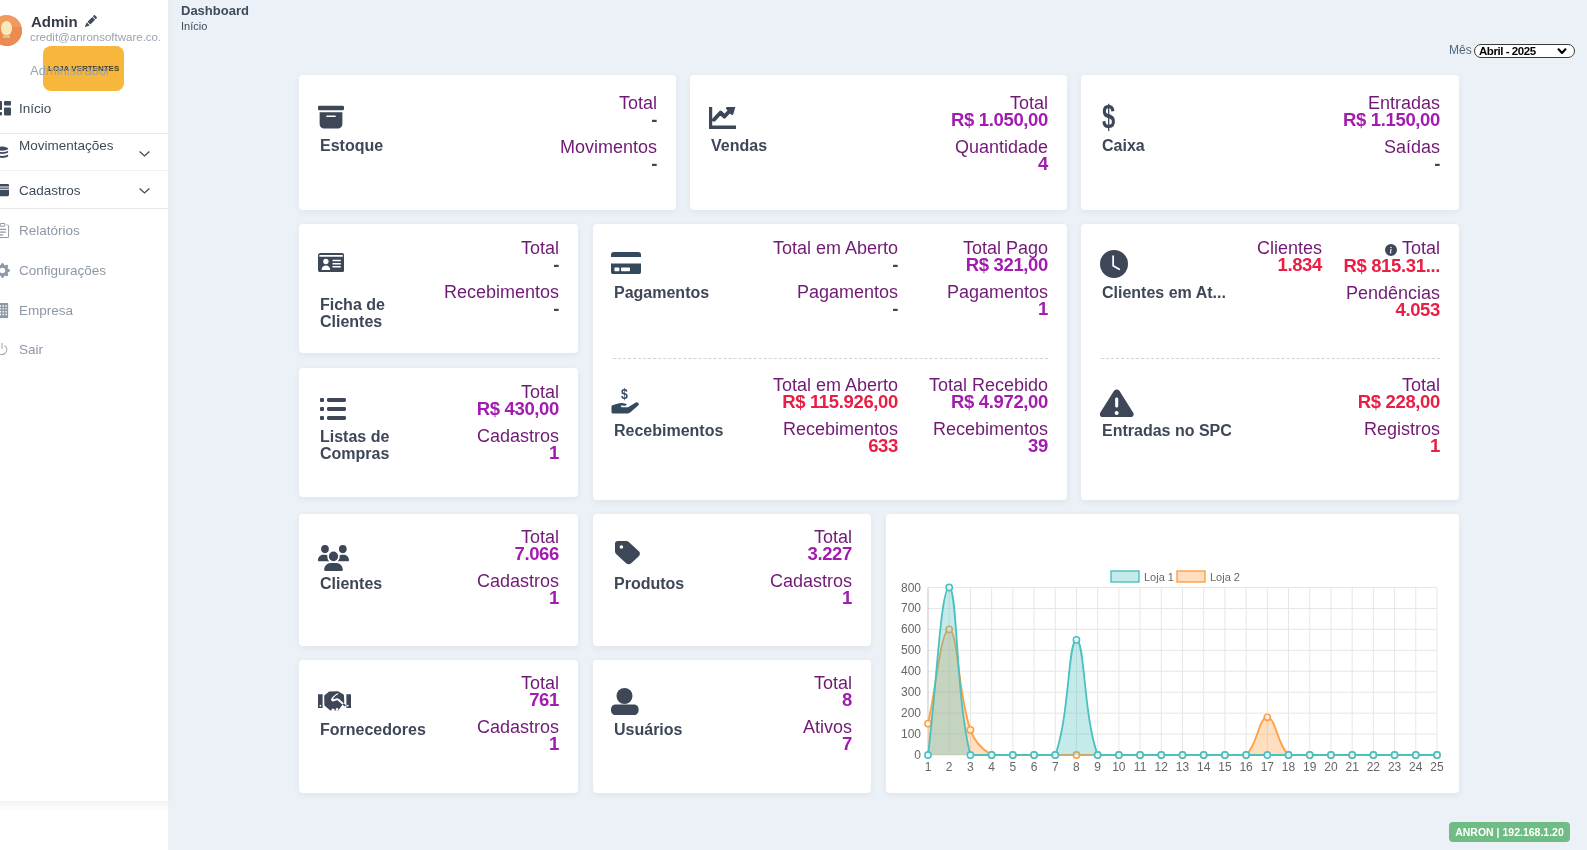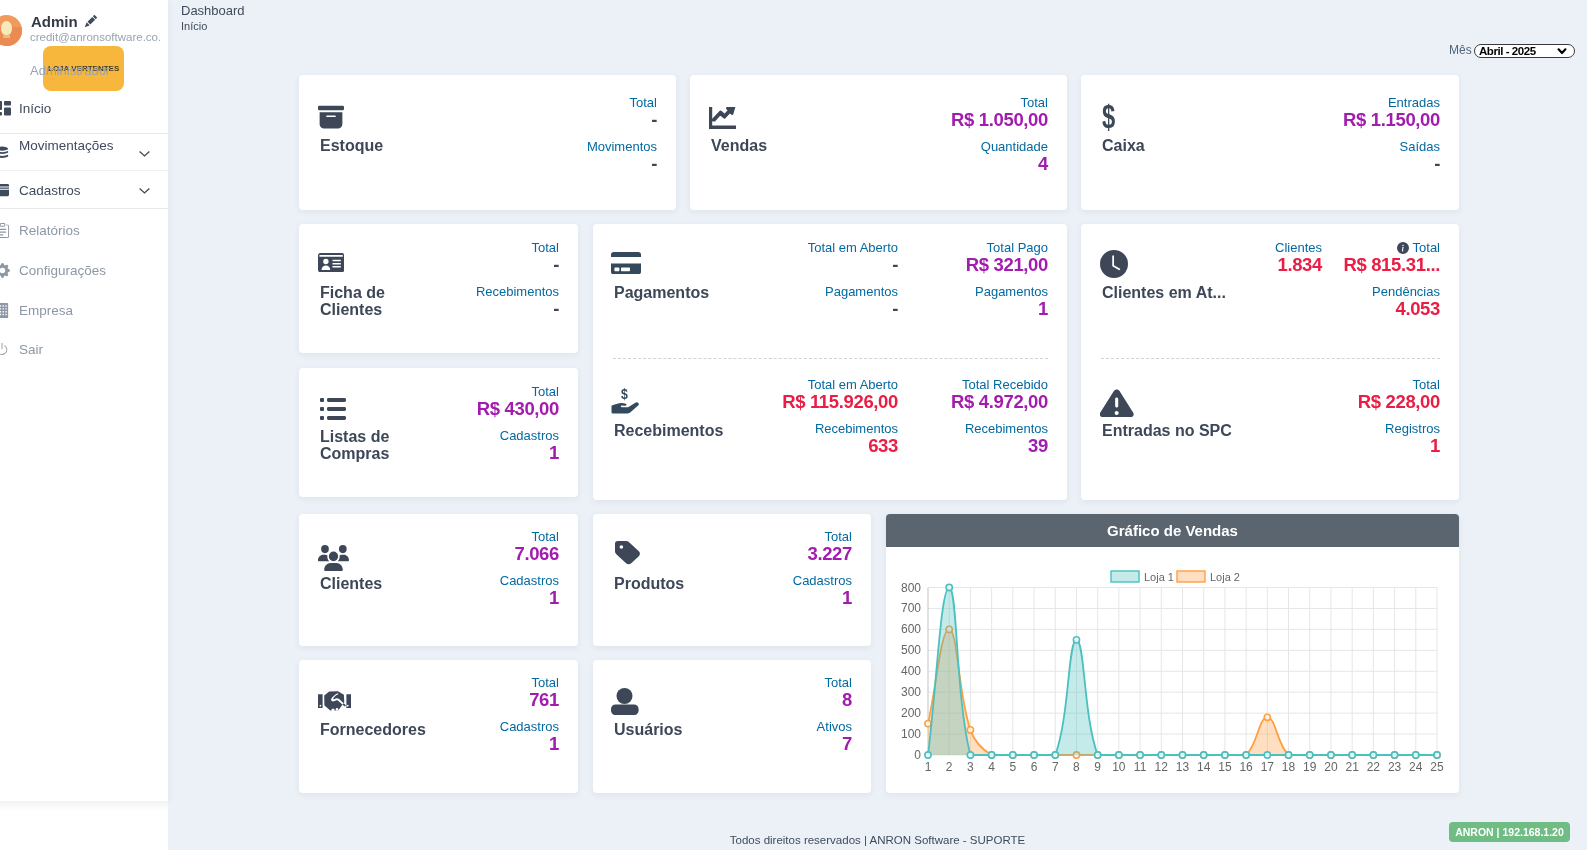--- a/index.html
+++ b/index.html
@@ -6,21 +6,21 @@
 html,body{width:1587px;height:850px;overflow:hidden;background:#fff}
 body{font-family:"Liberation Sans",sans-serif;position:relative}
 #app{position:absolute;left:0;top:0;width:1587px;height:850px}
 #mainbg{position:absolute;left:168px;top:0;width:1419px;height:850px;background:#ecf1f7}
 #sidebar{position:absolute;left:0;top:0;width:168px;height:801px;background:#fff;z-index:5;box-shadow:2px 0 6px rgba(0,0,0,0.04)}
 #sidebar:after{content:"";position:absolute;left:0;top:801px;width:168px;height:10px;background:linear-gradient(#f3f3f3,#fff)}
 .abs{position:absolute}
 .card{position:absolute;background:#fff;border-radius:4px;box-shadow:0 2px 6px rgba(60,75,100,.08)}
 .ctitle{position:absolute;left:21px;font-size:16px;font-weight:bold;color:#3d4757;line-height:17px}
 .stats{position:absolute;text-align:right}
-.lbl{font-size:13px;line-height:14px;color:#0369a1}
+.lbl{font-size:18px;line-height:14px;color:#701a75}
 .val{font-size:18.5px;line-height:19px;font-weight:bold;margin-bottom:11px;letter-spacing:-0.35px}
 .dark{color:#3d4757}.green{color:#a21caf}.red{color:#ea1e45}
 .cicon{position:absolute;left:21px}
 .menu-item{position:absolute;left:0;width:168px;height:30px;font-size:13.5px;color:#3f4b5c}
 .menu-item .mi-txt{position:absolute;left:19px;top:50%;transform:translateY(-50%)}
 .menu-item.gray{color:#8d97a5}
 .sep{position:absolute;left:0;width:168px;height:0;border-top:1px solid #e9e9e9}
 </style>
 </head>
 <body>
@@ -98,21 +98,21 @@
   </div>
   <div class="menu-item gray" style="top:334px">
     <svg class="abs" width="14" height="14" viewBox="0 0 16 16" style="left:-5px;top:8px" fill="#8d97a5">
           <path d="M7.5 1v7h1V1h-1z"></path>
           <path d="M3 8.812a4.999 4.999 0 0 1 2.578-4.375l-.485-.874A6 6 0 1 0 11 3.616l-.501.865A5 5 0 1 1 3 8.812z"></path>
         </svg>
     <span class="mi-txt">Sair</span>
   </div>
 </div>
 
-<div class="abs" style="left:181px;top:3px;font-size:13px;font-weight:normal;color:#3f4b5c">Dashboard</div>
+<div class="abs" style="left:181px;top:3px;font-size:13px;font-weight:bold;color:#3f4b5c">Dashboard</div>
 <div class="abs" style="left:181px;top:20px;font-size:11px;color:#3f4b5c">Início</div>
 
 <div class="abs" style="left:1449px;top:43px;font-size:12px;color:#50657a">Mês</div>
 <div class="abs" style="left:1474px;top:43.5px;width:101px;height:14.5px;background:#fff;border:1.2px solid #3a3a3a;border-radius:7.5px">
   <div class="abs" style="left:4px;top:0.5px;font-size:11.5px;font-weight:bold;color:#000;letter-spacing:-0.45px">Abril - 2025</div>
   <svg class="abs" width="10" height="9" viewBox="0 0 16 14" style="right:7px;top:2.5px" fill="none" stroke="#000" stroke-width="3.4" stroke-linecap="round" stroke-linejoin="round">
         <path d="M2.5 3.5 8 9.5l5.5-6"></path>
       </svg>
 </div>
 
@@ -152,21 +152,21 @@
         <div class="val green">R$ 1.150,00</div>
     <div class="lbl">Saídas</div>
         <div class="val dark">-</div>
   </div>
 </div>
 
 <div class="card" style="left:299px;top:224px;width:279px;height:129px">
   <svg class="cicon" style="top:29px;left:18.9px" width="26.2" height="19.4" viewBox="0 0 26.2 19.4" fill="#3d4757">
         <path d="M2.6 0h21a2.6 2.6 0 0 1 2.6 2.6v14.2a2.6 2.6 0 0 1-2.6 2.6h-21A2.6 2.6 0 0 1 0 16.8V2.6A2.6 2.6 0 0 1 2.6 0zm-1.2 2.1v1.6h23.4V2.1H1.4zm13.1 4.6v1.5h8.3V6.7h-8.3zm0 3.2v1.5h8.3V9.9h-8.3zm0 3.2v1.5h8.3v-1.5h-8.3zM7.9 5.8a2.7 2.7 0 1 0 0 5.4 2.7 2.7 0 0 0 0-5.4zM3.6 16.9c0-2.4 1.9-4.3 4.3-4.3s4.3 1.9 4.3 4.3z" fill-rule="evenodd"></path>
       </svg>
-  <div class="ctitle" style="top:60px">Ficha de<br>Clientes</div>
+  <div class="ctitle" style="top:72px">Ficha de<br>Clientes</div>
   <div class="stats" style="right:19px;top:16.5px">
     <div class="lbl">Total</div>
         <div class="val dark">-</div>
     <div class="lbl">Recebimentos</div>
         <div class="val dark">-</div>
   </div>
 </div>
 
 <div class="card" style="left:299px;top:368px;width:279px;height:129px">
   <svg class="cicon" style="top:29px" width="26" height="24" viewBox="0 0 26 24" fill="#3d4757">
@@ -304,21 +304,20 @@
   <div class="ctitle" style="top:60.5px">Usuários</div>
   <div class="stats" style="right:19px;top:15.5px">
     <div class="lbl">Total</div>
         <div class="val green">8</div>
     <div class="lbl">Ativos</div>
         <div class="val green">7</div>
   </div>
 </div>
 
 <div class="card" style="left:886px;top:514px;width:573px;height:279px">
-  <div class="abs" style="left:0;top:0;width:573px;height:33px;background:#5b6570;border-radius:4px 4px 0 0;text-align:center;line-height:33px;font-size:15px;font-weight:bold;color:#fff">Gráfico de Vendas</div>
   <svg class="abs" style="left:0;top:33px" width="573" height="246" viewBox="0 0 573 246">
         <line x1="42" y1="208" x2="551" y2="208" stroke="#e6e6e6" stroke-width="1"></line>
         <text x="35" y="212" text-anchor="end" font-size="12" fill="#666" font-family="Liberation Sans, sans-serif">0</text>
         <line x1="42" y1="187.0625" x2="551" y2="187.0625" stroke="#e6e6e6" stroke-width="1"></line>
         <text x="35" y="191.0625" text-anchor="end" font-size="12" fill="#666" font-family="Liberation Sans, sans-serif">100</text>
         <line x1="42" y1="166.125" x2="551" y2="166.125" stroke="#e6e6e6" stroke-width="1"></line>
         <text x="35" y="170.125" text-anchor="end" font-size="12" fill="#666" font-family="Liberation Sans, sans-serif">200</text>
         <line x1="42" y1="145.1875" x2="551" y2="145.1875" stroke="#e6e6e6" stroke-width="1"></line>
         <text x="35" y="149.1875" text-anchor="end" font-size="12" fill="#666" font-family="Liberation Sans, sans-serif">300</text>
         <line x1="42" y1="124.25" x2="551" y2="124.25" stroke="#e6e6e6" stroke-width="1"></line>
@@ -435,16 +434,15 @@
         <circle cx="508.5833333333333" cy="208" r="3.1" fill="rgba(255,255,255,0.8)" stroke="#4bc0c0" stroke-width="1.6"></circle>
         <circle cx="529.7916666666667" cy="208" r="3.1" fill="rgba(255,255,255,0.8)" stroke="#4bc0c0" stroke-width="1.6"></circle>
         <circle cx="551" cy="208" r="3.1" fill="rgba(255,255,255,0.8)" stroke="#4bc0c0" stroke-width="1.6"></circle>
         <rect x="225" y="24" width="28" height="11" fill="rgba(75,192,192,0.33)" stroke="#4bc0c0" stroke-width="1.4"></rect>
         <text x="258" y="33.5" font-size="11" fill="#666" font-family="Liberation Sans, sans-serif">Loja 1</text>
         <rect x="291" y="24" width="28" height="11" fill="rgba(255,159,64,0.33)" stroke="#ff9f40" stroke-width="1.4"></rect>
         <text x="324" y="33.5" font-size="11" fill="#666" font-family="Liberation Sans, sans-serif">Loja 2</text>
       </svg>
 </div>
 
-<div class="abs" style="left:168px;top:834px;width:1419px;text-align:center;font-size:11.5px;color:#3f4b5c">Todos direitos reservados | ANRON Software - SUPORTE</div>
 <div class="abs" style="left:1449px;top:822px;width:121px;height:20px;background:#6fbc84;border-radius:4px;text-align:center;line-height:20px;font-size:10.5px;font-weight:bold;color:#fff">ANRON | 192.168.1.20</div>
 
 </div>
 
 </body></html>

